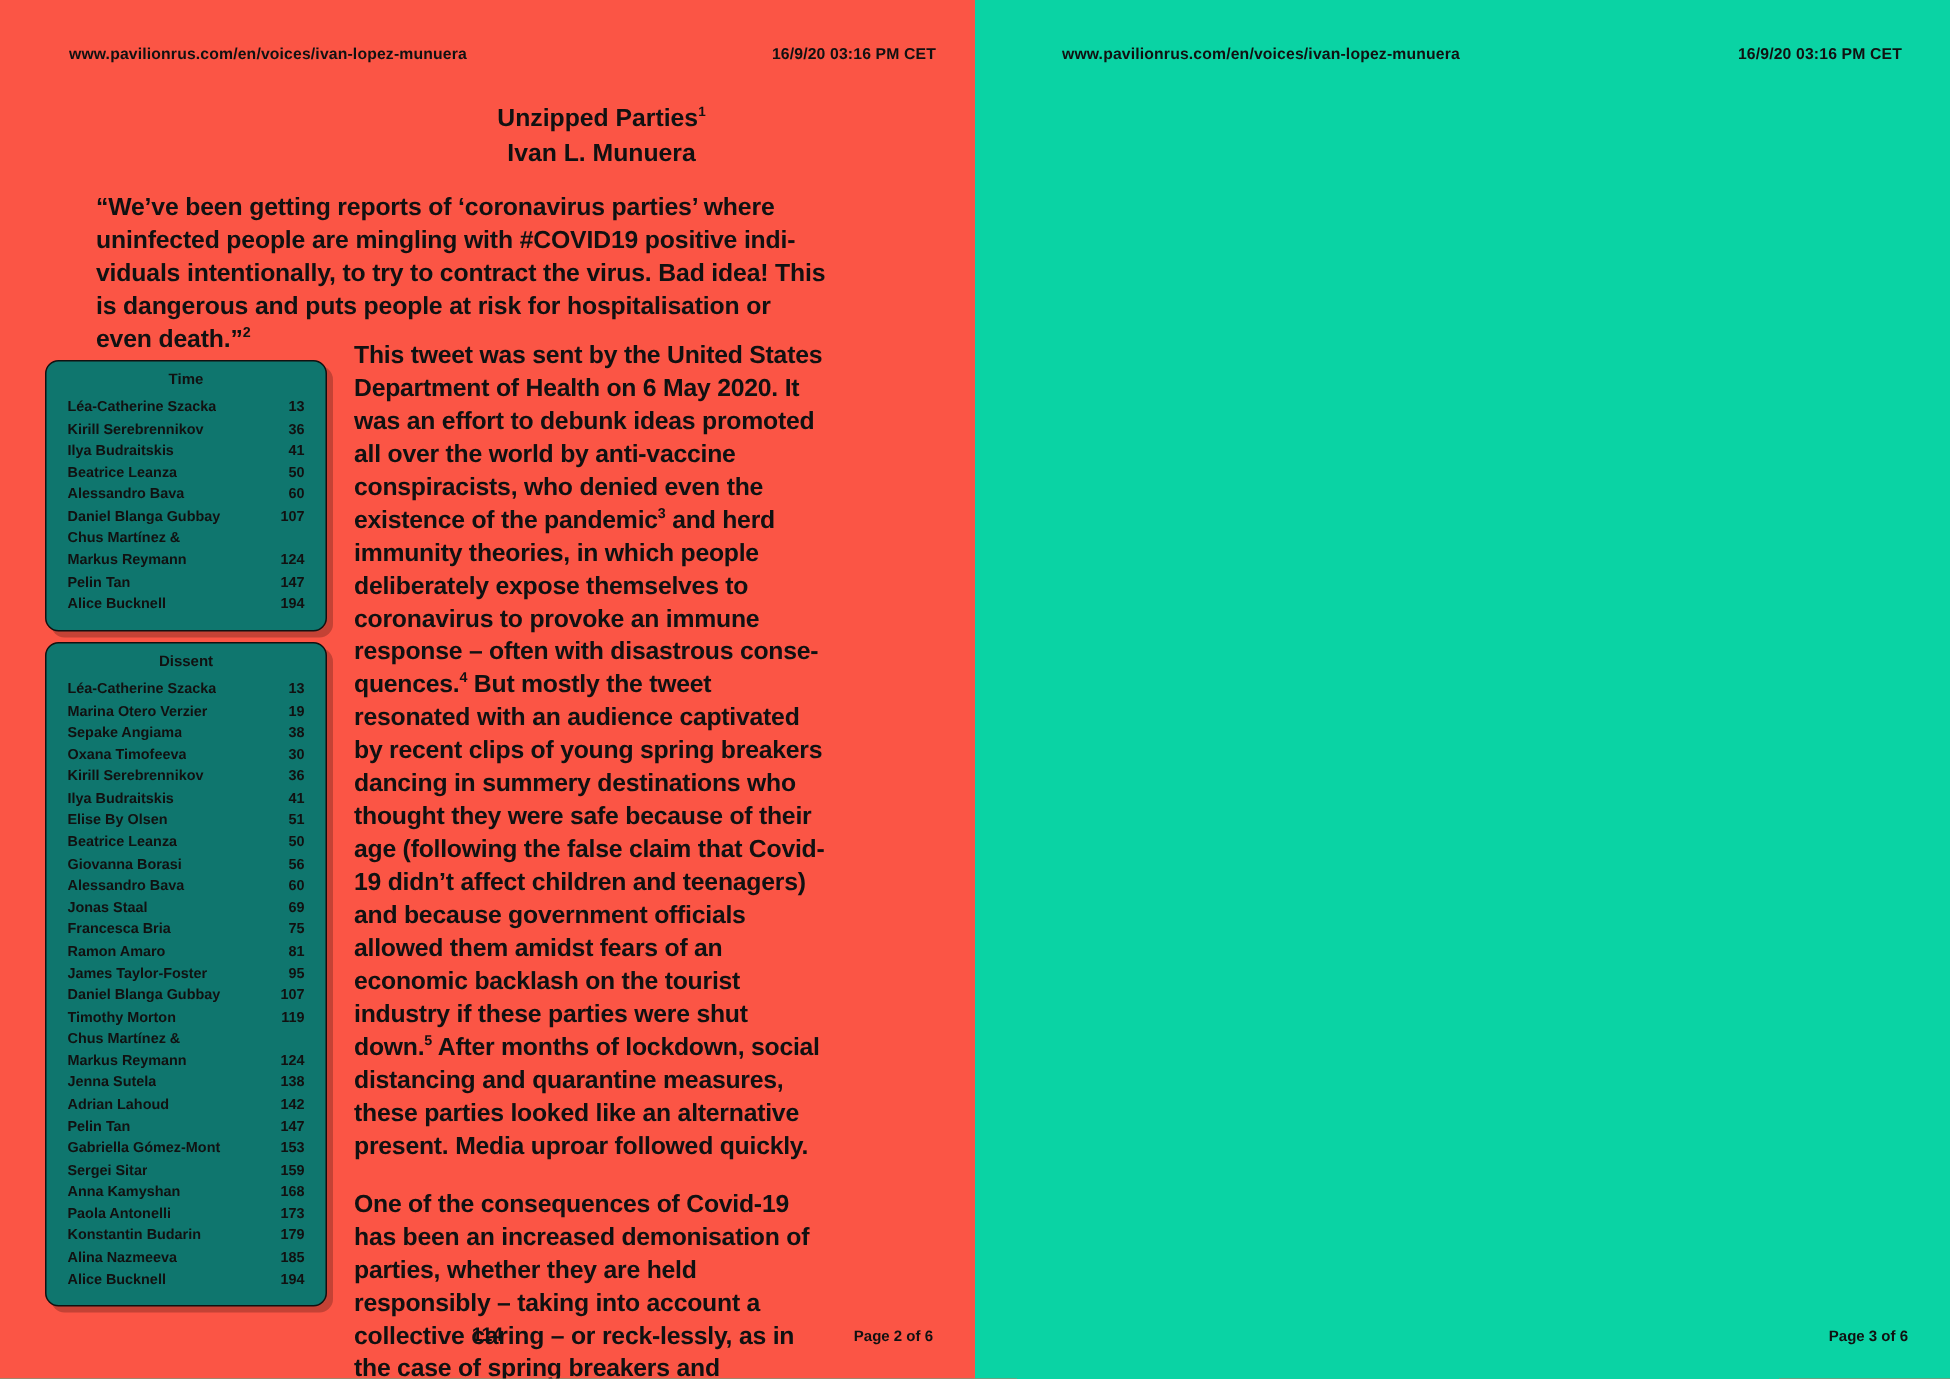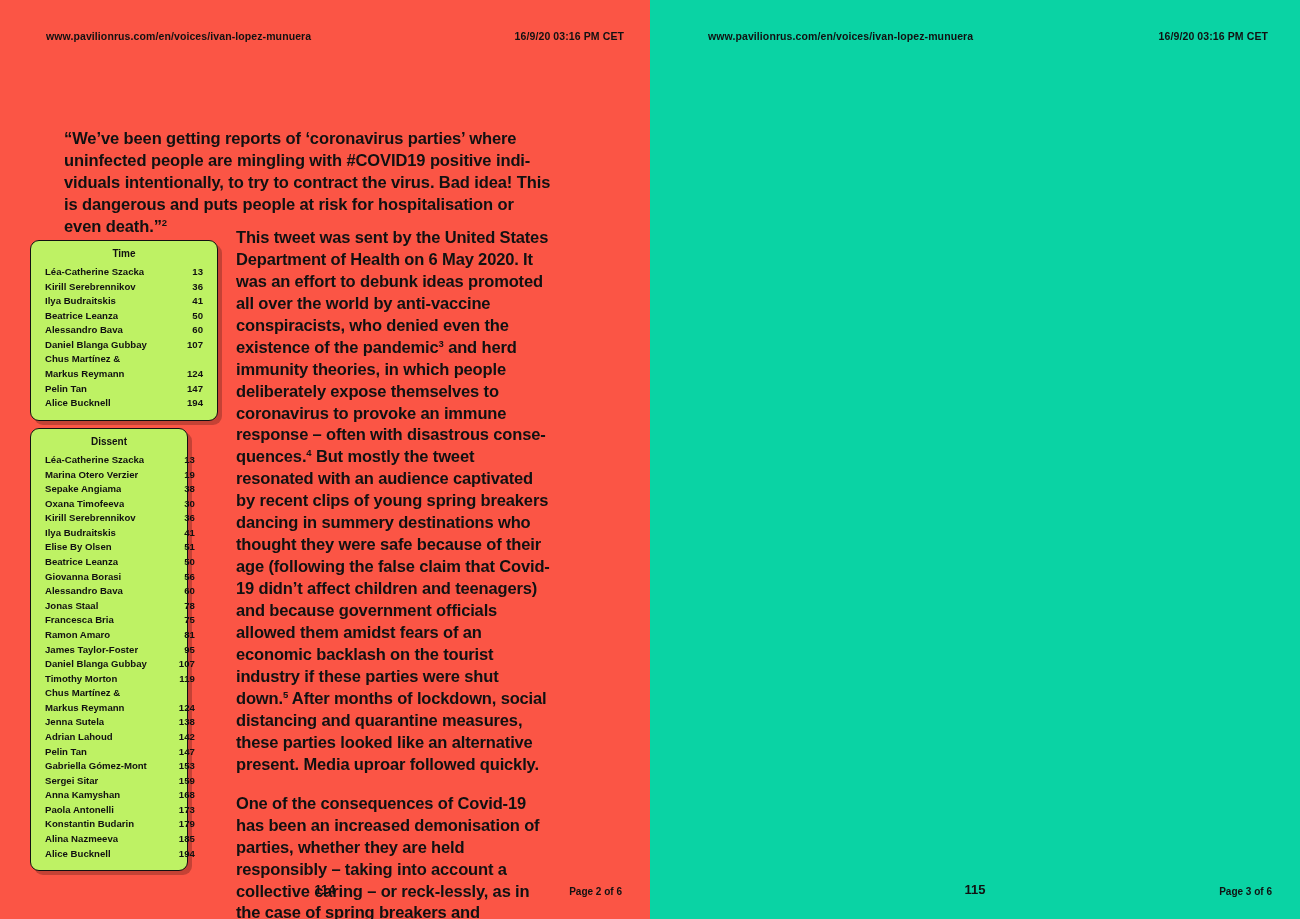--- a/index.html
+++ b/index.html
@@ -51,49 +51,53 @@
   .body-col sup{font-size:9.5px;}
 
   
   .card{
     position:absolute;
     border:1.6px solid #111;border-radius:9px;
     box-shadow:4px 4px 0 rgba(0,0,0,.22);
     box-sizing:border-box;
     padding:7px 0 9px 0;
   }
-  .card.red{background:#bef264;}
+  .card.red{background:#0f766e;}
   .card .cap{
     text-align:center;font-size:10px;font-weight:bold;margin-bottom:6px;
   }
   .rows{display:flex;gap:0;padding:0 10px;}
   .rowcol{flex:1;}
   .row{
     display:flex;justify-content:space-between;
     font-size:9.6px;font-weight:bold;line-height:1.52;
     padding:0 4px;
     gap:24px;
   }
   .row .nm{white-space:nowrap;overflow:hidden;}
   .row .vl{padding-left:8px;}
 
   #card-time{left:30px;top:240px;width:188px;}
-  #card-dissent{left:30px;top:428px;width:158px;}
+  #card-dissent{left:30px;top:428px;width:188px;}
   sup{line-height:0;}
 </style>
 </head>
 <body>
 
 <div class="spread">
 
   <div class="page page-left">
 
     <div class="runhead url">www.pavilionrus.com/en/voices/ivan-lopez-munuera</div>
     <div class="runhead date">16/9/20 03:16 PM CET</div>
 
+    <div class="title-block">
+      <div><span>Unzipped Parties</span><sup>1</sup></div>
+      <div>Ivan L. Munuera</div>
+    </div>
 
     <div class="lead"><span>“We’ve been getting reports of ‘coronavirus parties’ where uninfected people are mingling with #COVID19 positive indi-viduals intentionally, to try to contract the virus. Bad idea! This is dangerous and puts people at risk for hospitalisation or even death.”</span><sup>2</sup></div>
 
     <div class="body-col">
       <p><span> This tweet was sent by the United States Department of Health on 6 May 2020. It was an effort to debunk ideas promoted all over the world by anti-vaccine conspiracists, who denied even the existence of the pandemic</span><sup>3</sup><span> and herd immunity theories, in which people deliberately expose themselves to coronavirus to provoke an immune response – often with disastrous conse-quences.</span><sup>4</sup><span> But mostly the tweet resonated with an audience captivated by recent clips of young spring breakers dancing in summery destinations who thought they were safe because of their age (following the false claim that Covid-19 didn’t affect children and teenagers) and because government officials allowed them amidst fears of an economic backlash on the tourist industry if these parties were shut down.</span><sup>5</sup><span> After months of lockdown, social distancing and quarantine measures, these parties looked like an alternative present. Media uproar followed quickly.</span></p>
       <p>One of the consequences of Covid-19 has been an increased demonisation of parties, whether they are held responsibly – taking into account a collective caring – or reck-lessly, as in the case of spring breakers and subsequent lack of state intervention. The global response to the pandemic has been concentrated on the dislocation</p>
     </div>
 
     <div class="card red" id="card-time">
       <div class="cap">Time</div>
@@ -181,21 +185,21 @@
             <div class="row">
               <span class="nm">Giovanna Borasi</span>
               <span class="vl">56</span>
             </div>
             <div class="row">
               <span class="nm">Alessandro Bava</span>
               <span class="vl">60</span>
             </div>
             <div class="row">
               <span class="nm">Jonas Staal</span>
-              <span class="vl">78</span>
+              <span class="vl">69</span>
             </div>
             <div class="row">
               <span class="nm">Francesca Bria</span>
               <span class="vl">75</span>
             </div>
             <div class="row">
               <span class="nm">Ramon Amaro</span>
               <span class="vl">81</span>
             </div>
             <div class="row">
@@ -263,16 +267,15 @@
 
     <div class="folio num">114</div>
     <div class="folio of">Page 2 of 6</div>
   </div>
 
   <div class="page page-right">
 
     <div class="runhead url">www.pavilionrus.com/en/voices/ivan-lopez-munuera</div>
     <div class="runhead date">16/9/20 03:16 PM CET</div>
 
-    <div class="folio num">115</div>
     <div class="folio of">Page 3 of 6</div>
   </div>
 </div>
 
 </body></html>

